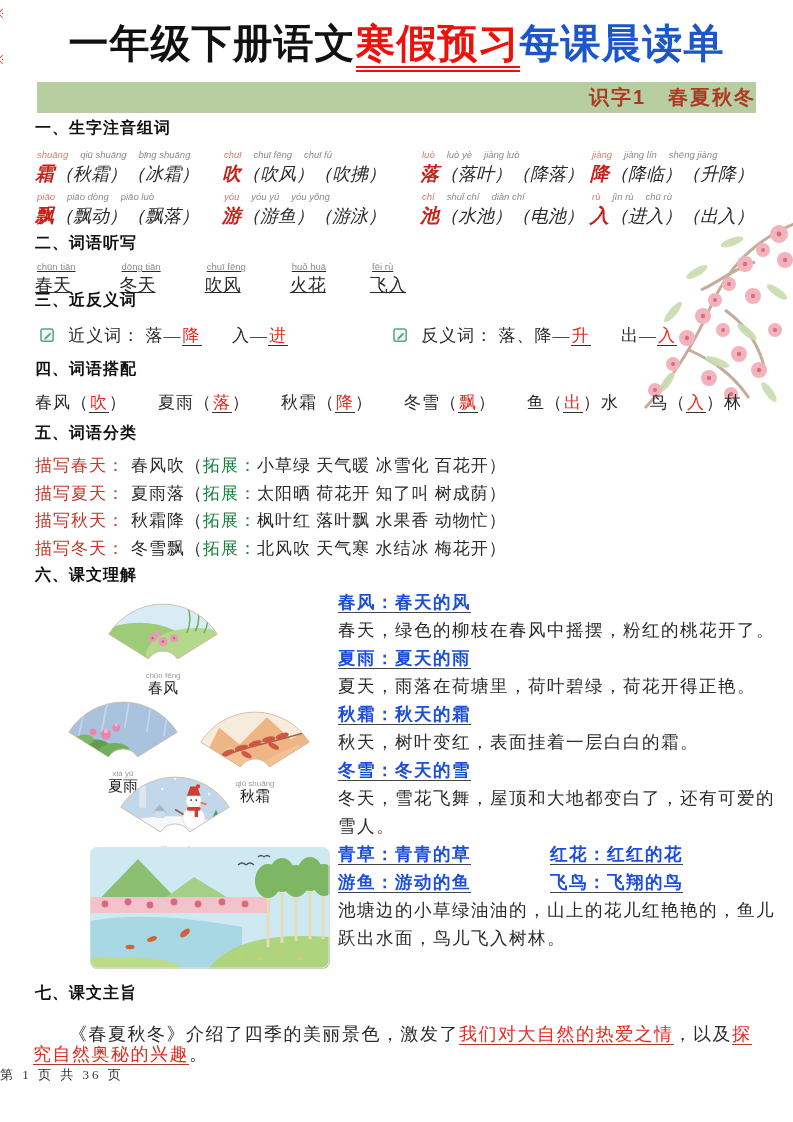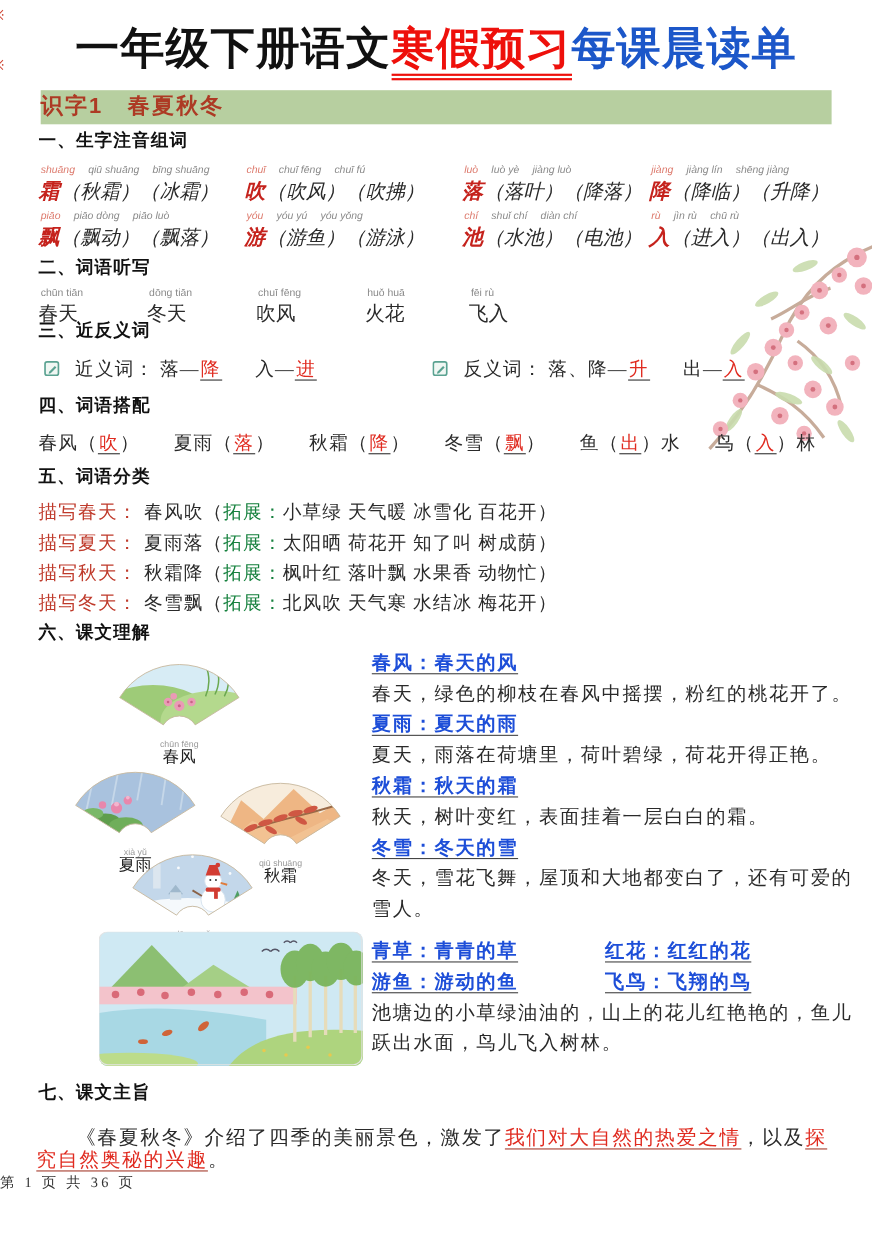--- a/index.html
+++ b/index.html
@@ -9,37 +9,37 @@
   
   .title{position:absolute;top:16px;left:0;width:100%;text-align:center;
          font-family:"Liberation Sans","DejaVu Sans",sans-serif;
          font-weight:bold;font-size:40px;letter-spacing:1px;white-space:nowrap;}
   .t-black{color:#111;}
   .t-red{color:#ee100b;border-bottom:6px double #ee100b;padding-bottom:1px;}
   .t-blue{color:#1c57c9;}
 
   
   .banner{position:absolute;top:82px;left:37px;width:719px;height:31px;background:#b7cfa0;
-          text-align:left;line-height:31px;font-weight:bold;font-size:20px;color:#ad3a24;
+          text-align:right;line-height:31px;font-weight:bold;font-size:20px;color:#ad3a24;
           font-family:"Liberation Sans","DejaVu Sans",sans-serif;letter-spacing:2px;z-index:1;}
 
   .head{position:absolute;left:35px;font-family:"Liberation Sans","DejaVu Sans",sans-serif;
         font-weight:bold;font-size:16px;color:#111;letter-spacing:1px;z-index:2;}
 
   
   .char-grid{position:absolute;left:35px;top:149px;width:740px;display:grid;
              grid-template-columns:187px 198px 170px 1fr;row-gap:4px;z-index:2;font-style:italic;}
   .pyl{height:12px;font-family:"Liberation Sans","DejaVu Sans",sans-serif;font-size:9.5px;
        color:#8a8a8a;display:flex;gap:12px;margin-left:2px;white-space:nowrap;}
   .pym{color:#dd7a6d;}
   .chl{font-size:18px;white-space:nowrap;letter-spacing:0;}
   .chm{color:#c5221c;font-weight:bold;font-size:19px;margin-right:1px;}
 
   
-  .dictation{position:absolute;left:35px;top:261px;display:flex;gap:58px;z-index:2;}
+  .dictation{position:absolute;left:35px;top:261px;display:flex;gap:44px;z-index:2;text-decoration:underline;}
   .dw .pyl{margin-bottom:0;}
   .dw .w{font-size:18px;}
 
   
   .synline{position:absolute;top:324px;font-size:17px;letter-spacing:1px;white-space:nowrap;z-index:2;}
   .synline .icon{display:inline-block;width:15px;height:15px;vertical-align:-2px;margin-right:8px;}
   .pairgap{display:inline-block;width:20px;}
   .ans{color:#e02b20;border-bottom:1.5px solid #333;padding:0 1px;}
 
   
@@ -55,21 +55,21 @@
   
   .imgcol{position:absolute;left:55px;top:585px;width:290px;height:395px;z-index:2;}
   .fan{position:absolute;width:120px;text-align:center;}
   .fl-py{font-size:8px;color:#999;line-height:8px;font-family:"Liberation Sans","DejaVu Sans",sans-serif;}
   .fl-cn{font-size:15px;color:#222;line-height:17px;}
   .pond{position:absolute;left:35px;top:262px;}
 
   .textcol{position:absolute;left:338px;top:588px;width:445px;font-size:17.5px;
            letter-spacing:1.5px;line-height:28px;z-index:2;}
   .term{color:#1d4ed8;border-bottom:1.5px solid #444;padding-bottom:0px;font-weight:bold;}
-  .pairs{margin-top:10px;}
+  .pairs{margin-top:0;}
   .pairs .pl{display:inline-block;width:212px;}
   .pairs .term{display:inline;}
 
   
   .theme{position:absolute;left:33px;top:1024px;width:730px;font-size:18px;
          letter-spacing:1.5px;line-height:20px;text-indent:2em;z-index:2;}
   .hl{color:#e02b20;border-bottom:1.5px solid #a53d2e;}
 
   .footer{position:absolute;top:1066px;left:0;width:100%;text-align:left;font-size:13px;
           color:#333;letter-spacing:3px;z-index:2;}

